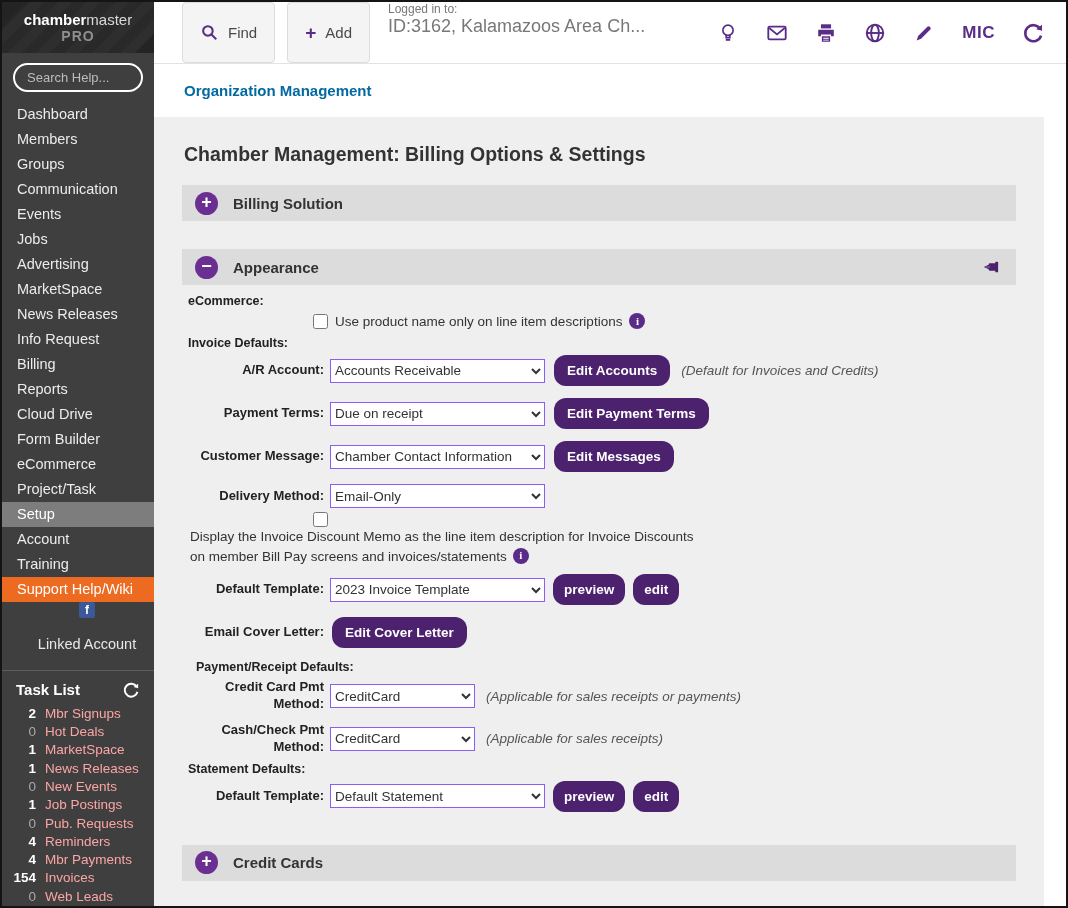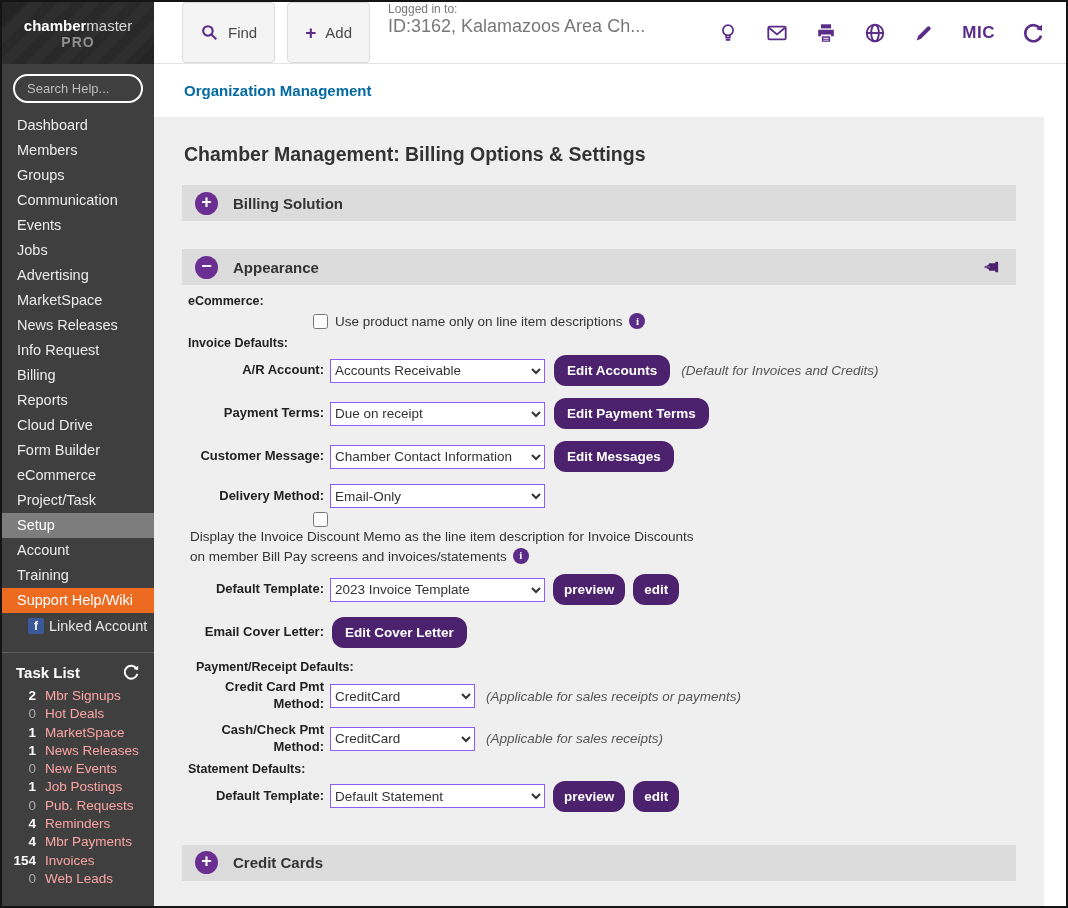--- a/index.html
+++ b/index.html
@@ -17,21 +17,21 @@
   .logo-line1 { font-size:15px; color:#d9d9d9; }
   .logo-line1 b { color:#ffffff; }
   .logo-line2 { font-size:14px; font-weight:bold; color:#8f8f8f; letter-spacing:1px; }
   .search-wrap { padding:10px 11px 6px 11px; }
   .search-help { width:100%; background:transparent; border:2px solid #fff; border-radius:15px; color:#cfcfcf; font-size:13px; padding:5px 12px; font-family:inherit; outline:none; }
   .search-help::placeholder { color:#bdbdbd; }
   .nav { margin-top:4px; }
   .nav-item { font-size:14.5px; line-height:25px; padding-left:15px; color:#ececec; cursor:pointer; white-space:nowrap; }
   .nav-item.selected { background:#7d7d7d; color:#fff; }
   .nav-item.orange { background:#ed6b21; color:#fff; }
-  .linked { display:flex; align-items:center; gap:5px; padding-left:26px; line-height:26px; font-size:14.5px; cursor:pointer; }
+  .linked { display:flex; align-items:center; gap:13px; padding-left:18px; line-height:26px; font-size:14.5px; cursor:pointer;flex-direction:column; }
   .fb-icon { width:16px; height:16px; background:#3b5998; border-radius:2px; color:#fff; font-weight:bold; font-size:12px; display:flex; align-items:flex-end; justify-content:center; }
   .fb-icon::after { content:"f"; line-height:15px; }
   .side-divider { border-top:1px solid #5c5c5c; margin-top:13px; }
   .task-head { display:flex; align-items:center; justify-content:space-between; padding:10px 14px 6px 14px; }
   .task-title { font-size:15px; font-weight:bold; color:#fff; }
   .task-rows { }
   .task-row { display:flex; align-items:baseline; line-height:18.3px; cursor:pointer; }
   .task-count { width:34px; min-width:34px; text-align:right; font-weight:bold; font-size:13.5px; color:#fff; margin-right:9px; }
   .task-row.zero .task-count { color:#a9a9a9; font-weight:normal; }
   .task-label { font-size:13.5px; color:#fca5a5; white-space:nowrap; }

